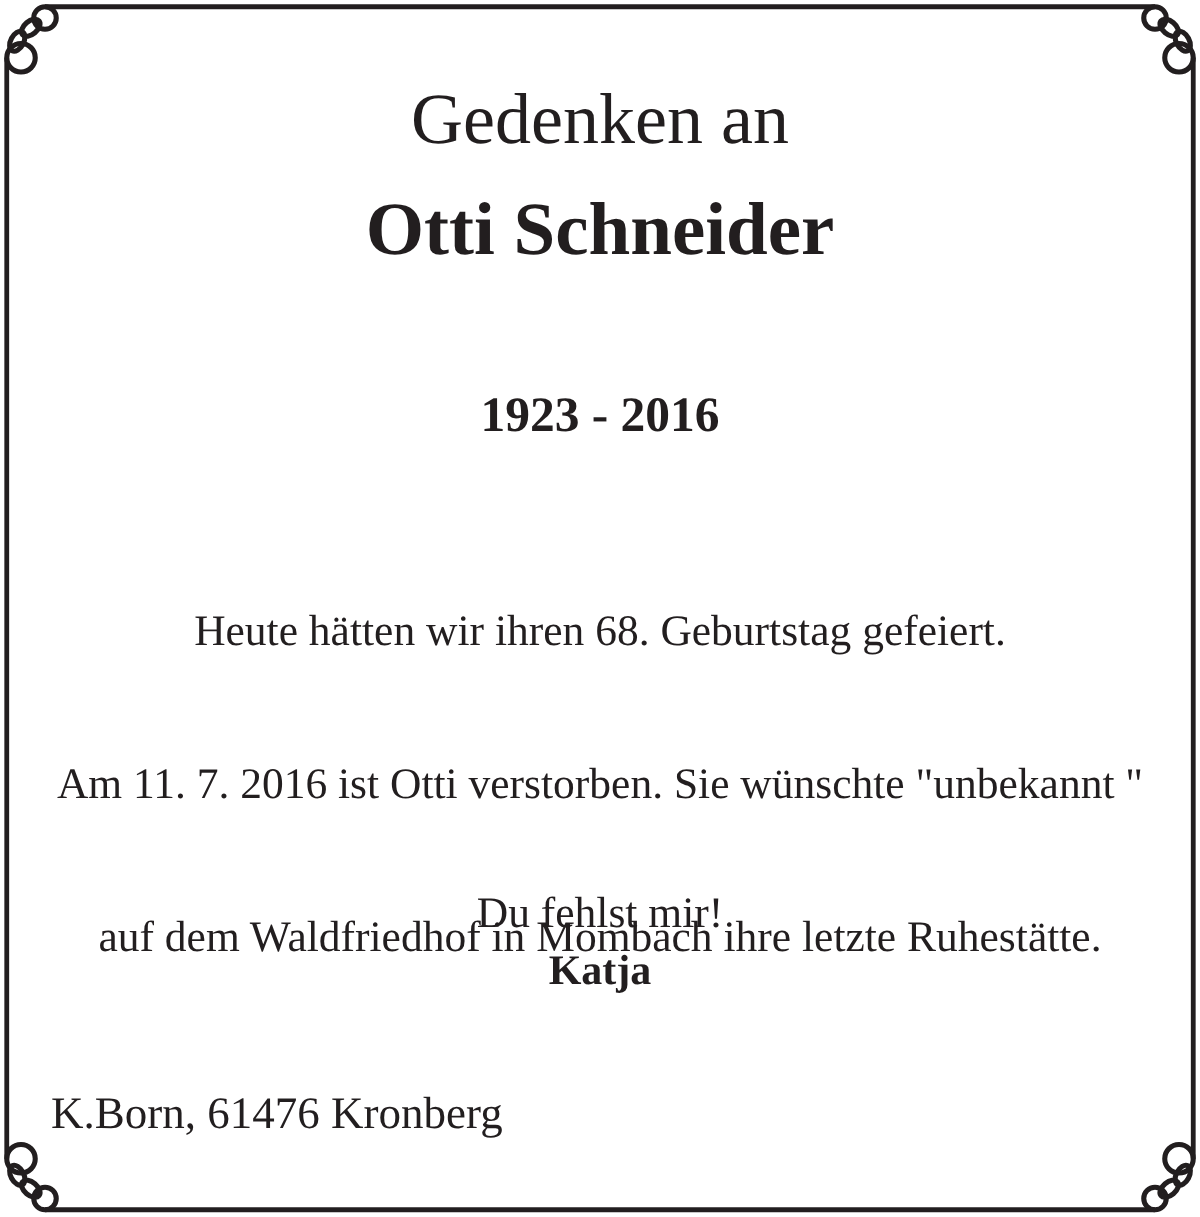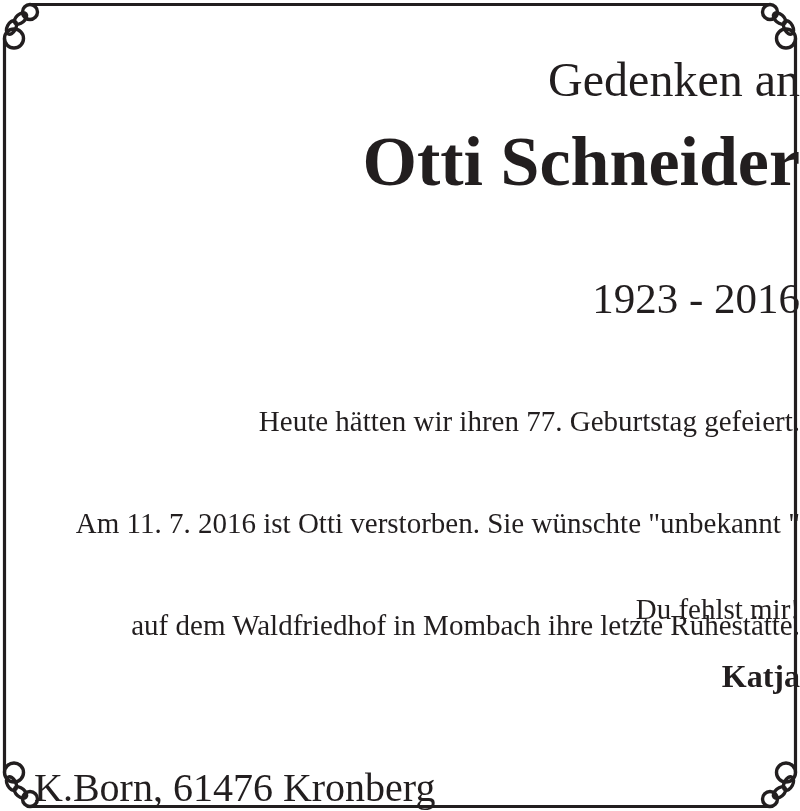--- a/index.html
+++ b/index.html
@@ -14,32 +14,32 @@
   }
   .frame-svg {
     position: absolute;
     left: 0; top: 0;
     width: 800px; height: 811px;
     pointer-events: none;
   }
   .textblock {
     position: absolute;
     left: 0; right: 0;
-    text-align: right;
+    text-align: center;
     white-space: pre-wrap;
   }
   .heading       { top: 54px;  font-size: 48px; line-height: 1.1; font-weight: 400; }
-  .name          { top: 127px; font-size: 70px; line-height: 1.0; font-weight: 700; }
+  .name          { top: 127px; font-size: 50px; line-height: 1.0; font-weight: 700; }
   .maiden        { top: 211px; font-size: 31px; line-height: 1.1; font-weight: 400; }
-  .years         { top: 275px; font-size: 43px; line-height: 1.1; font-weight: 400; }
+  .years         { top: 259px; font-size: 33px; line-height: 1.1; font-weight: 700; }
   .body-text     { top: 336px; font-size: 29px; line-height: 34px; font-weight: 400; }
   .farewell      { top: 594px; font-size: 29px; line-height: 1.1; font-weight: 400; }
-  .signature     { top: 659px; font-size: 32px; line-height: 1.1; font-weight: 700; }
-  .publisher     { top: 726px; font-size: 40px; line-height: 1.1; font-weight: 400;
-                   text-align: left; padding-left: 34px; margin-top: 40px; }
+  .signature     { top: 633px; font-size: 28px; line-height: 1.1; font-weight: 700; }
+  .publisher     { top: 726px; font-size: 30px; line-height: 1.1; font-weight: 400;
+                   text-align: left; padding-left: 34px; }
 </style>
 </head>
 <body>
 
 <div class="page" style="--ink: #221e1f;">
 
   <svg class="frame-svg" viewBox="0 0 800 811" xmlns="http://www.w3.org/2000/svg">
     <defs>
       <g id="corner" fill="none" stroke="#221e1f" stroke-width="3.4">
         <circle cx="30" cy="12" r="7.5"></circle>
@@ -63,21 +63,21 @@
   </svg>
 
   <div class="textblock heading">Gedenken an</div>
 
   <div class="textblock name">Otti Schneider</div>
 
 
   <div class="textblock years">1923 - 2016</div>
 
   <div class="textblock body-text">
-    <div>Heute hätten wir ihren 77. Geburtstag gefeiert.</div>
+    <div>Heute hätten wir ihren 68. Geburtstag gefeiert.</div>
     <div>Am 11. 7. 2016 ist Otti verstorben. Sie wünschte "unbekannt "</div>
     <div>auf dem Waldfriedhof in Mombach ihre letzte Ruhestätte.</div>
     
     
     
   </div>
 
   <div class="textblock farewell">Du fehlst mir!</div>
 
   <div class="textblock signature">Katja</div>

